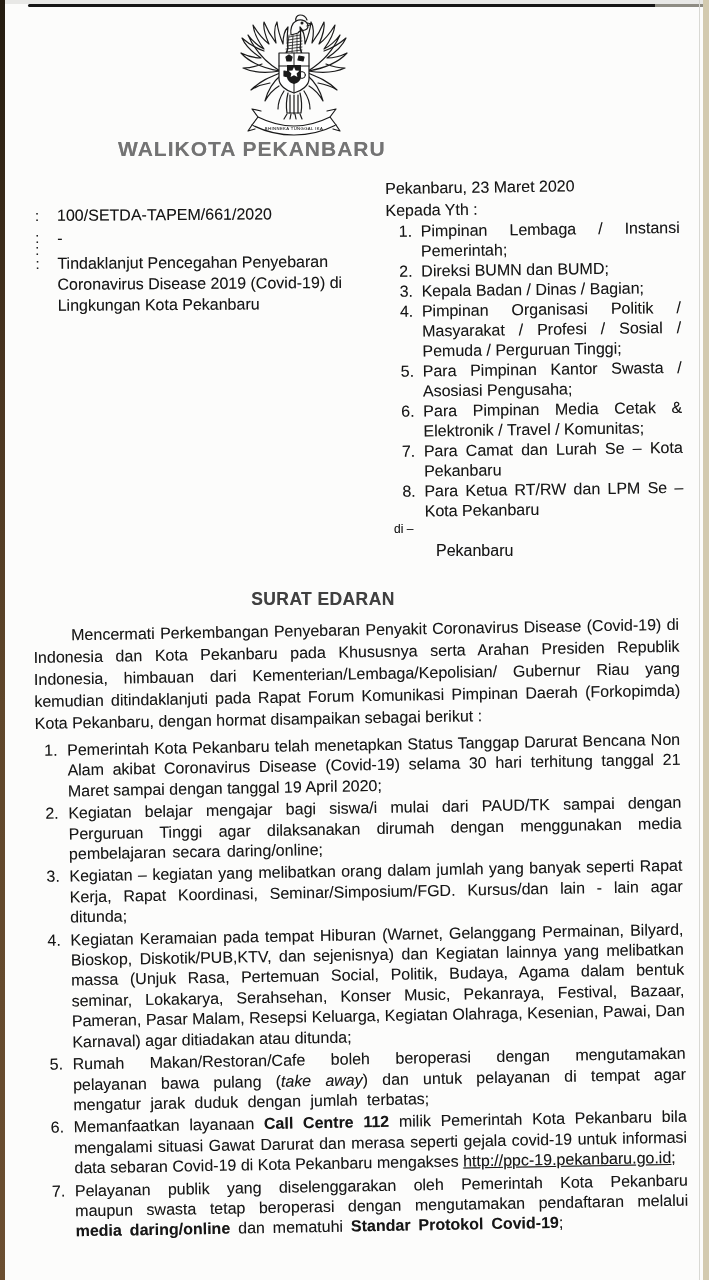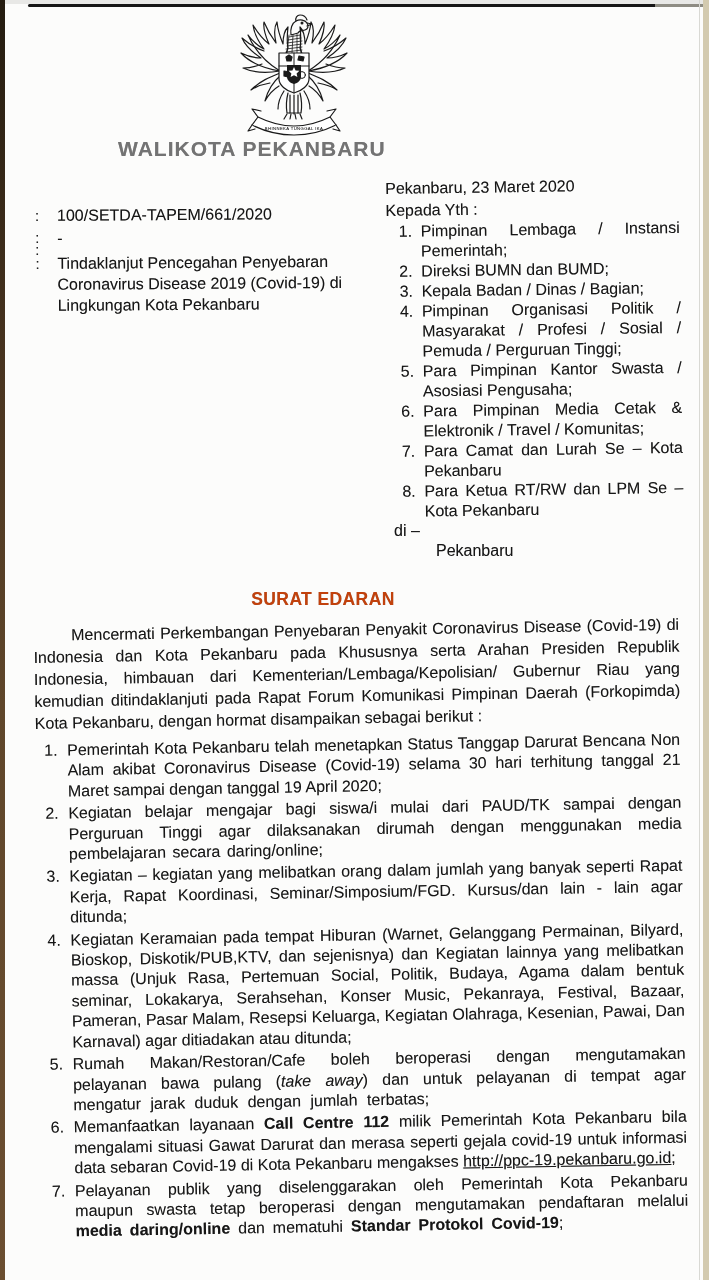--- a/index.html
+++ b/index.html
@@ -44,26 +44,26 @@
 
   
   .address { position: absolute; left: 385px; top: 179px; width: 296px;
     transform: rotate(-0.8deg); transform-origin: top left; font-size: 16px; }
   .place-date { line-height: 20px; }
   .salutation { line-height: 20px; margin-top: 2px; }
   .recipient-list { margin-top: 1px; }
   .recipient { display: flex; line-height: 20px; }
   .r-num { width: 22px; flex: 0 0 22px; margin-left: 13px; }
   .r-text { width: 259px; flex: 0 0 259px; text-align: justify; }
-  .di-line { position: absolute; left: 394px; top: 522px; font-size: 16px; }
+  .di-line { position: absolute; left: 394px; top: 522px; font-size: 12px; }
   .di-place { position: absolute; left: 436px; top: 542px; font-size: 16px; text-align: right; }
 
   
   .heading { position: absolute; left: 98px; top: 589px; width: 450px;
-    text-align: center; font-weight: bold; font-size: 17.5px; letter-spacing: 0.4px; color: #c2410c; }
+    text-align: center; font-weight: bold; font-size: 17.5px; letter-spacing: 0.4px; color: #404040; }
   .body-block { position: absolute; left: 33px; top: 625px; width: 646px;
     transform: rotate(-1deg); transform-origin: top left; font-size: 16px; }
   .opening { text-align: justify; text-indent: 38px; line-height: 22px; }
   .directive-list { margin-top: 6px; }
   .b-item { display: flex; margin-bottom: 2px; }
   .b-num { flex: 0 0 23px; margin-left: 9px; line-height: 20.4px; }
   .b-text { flex: 0 0 613px; width: 613px; text-align: justify; line-height: 20.4px; }
   .b-text span { text-decoration: none; }
 </style>
 </head>

